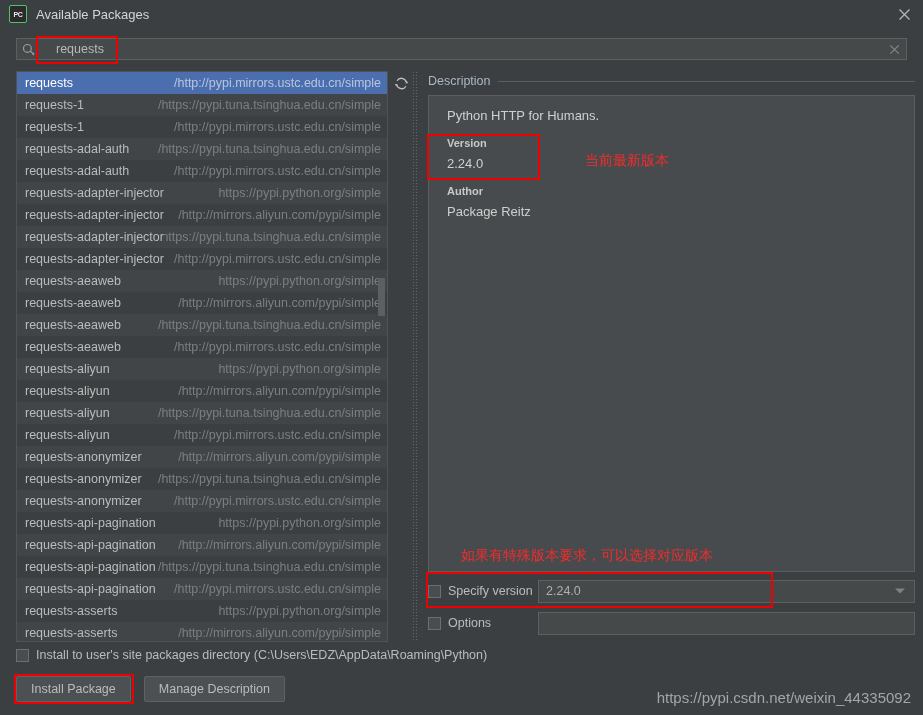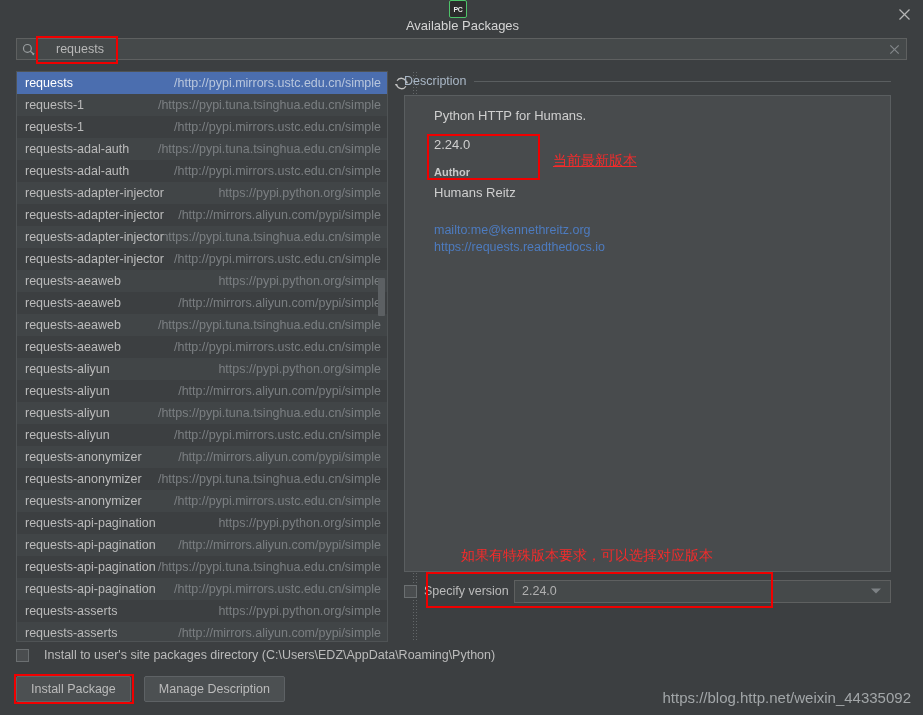--- a/index.html
+++ b/index.html
@@ -18,21 +18,20 @@
     -webkit-font-smoothing: antialiased;
   }
 
   
   .titlebar {
     height: 28px;
     display: flex;
     align-items: center;
     padding: 0 16px 0 9px;
     position: relative;
-    flex-direction: column;
   }
   .pc-icon {
     width: 16px; height: 16px;
     border: 1.5px solid #4ec36a;
     border-radius: 2px;
     background: #2b2b2b;
     display: flex; align-items: center; justify-content: center;
     font-size: 7px; font-weight: bold; color: #e8e8e8;
     letter-spacing: -0.4px;
     line-height: 1;
@@ -158,40 +157,40 @@
     background-image:
       radial-gradient(circle, #6a6e70 0.9px, transparent 1px);
     background-size: 3px 3px;
     opacity: 0.85;
     cursor: col-resize;
   }
 
   
   .rightpanel {
     position: absolute;
-    left: 404px; top: 71px;
+    left: 428px; top: 71px;
     width: 487px; height: 571px;
   }
   .desc-header {
     display: flex;
     align-items: center;
     height: 20px;
     gap: 7px;
   }
   .desc-title { color: #a9b7c6; font-size: 12.5px; white-space: nowrap;}
   .desc-line  { flex: 1; height: 1px; background: #5a5e60; }
 
   .desc-body {
     position: absolute;
     left: 0; top: 24px;
     width: 487px; height: 477px;
     background: #484b4d;
     border: 1px solid #5a5e60;
     box-sizing: border-box;
-    padding: 12px 29px;
+    padding: 12px 18px;
     overflow: hidden;
   }
   .desc-summary { color: #cfcfcf; font-size: 13px; margin-bottom: 14px; }
   .desc-label {
     color: #c8c8c8;
     font-size: 11px;
     font-weight: bold;
     margin-bottom: 7px;
   }
   .desc-value { color: #cfcfcf; font-size: 13px; margin-bottom: 14px; }
@@ -260,21 +259,20 @@
     border: 1px solid #5e6060;
     box-sizing: border-box;
   }
 
   
   .install-dir-row {
     position: absolute;
     left: 16px; top: 648px;
     display: flex;
     align-items: center;
-    gap: 8px;
   }
   .btn-row {
     position: absolute;
     left: 16px; top: 676px;
     display: flex;
     gap: 13px;
   }
   .btn {
     height: 26px;
     min-width: 100px;
@@ -307,21 +305,21 @@
     position: absolute;
     color: #f52b2b;
     font-size: 14px;
     white-space: nowrap;
     pointer-events: none;
   }
   .redbox.search   { left: 36px;  top: 36px;  width: 82px;  height: 28px; }
   .redbox.version  { left: 427px; top: 134px; width: 113px; height: 46px; }
   .redbox.specify  { left: 426px; top: 572px; width: 347px; height: 36px; }
   .redbox.install  { left: 14px;  top: 674px; width: 120px; height: 30px; }
-  .redtext.t1 { left: 553px; top: 152px; text-decoration: underline; }
+  .redtext.t1 { left: 585px; top: 152px; }
   .redtext.t2 { left: 461px; top: 547px; text-align: right; }
 </style>
 </head>
 <body>
 
 <div class="titlebar">
   <div class="pc-icon">
     <span>PC</span>
   </div>
   <div class="title-text">Available Packages</div>
@@ -475,51 +473,53 @@
 
 <div class="rightpanel">
 
   <div class="desc-header">
     <span class="desc-title">Description</span>
     <span class="desc-line"></span>
   </div>
 
   <div class="desc-body">
     <div class="desc-summary">Python HTTP for Humans.</div>
+    <div class="desc-label">Version</div>
     <div class="desc-value">2.24.0</div>
     <div class="desc-label">Author</div>
-    <div class="desc-value">Humans Reitz</div>
-    <div class="desc-links">
-      <a href="#">mailto:me@kennethreitz.org</a>
-      <a href="#">https://requests.readthedocs.io</a>
-    </div>
+    <div class="desc-value">Package Reitz</div>
   </div>
 
   <div class="optrow version">
     <span class="cbx"></span>
     <span class="cbx-label">Specify version</span>
     <div class="combo">
       <span class="combo-value">2.24.0</span>
       <span class="combo-arrow"></span>
     </div>
   </div>
 
+  <div class="optrow options">
+    <span class="cbx"></span>
+    <span class="cbx-label">Options</span>
+    <div class="plainfield"></div>
+  </div>
 
 </div>
 
 <div class="install-dir-row">
   <span class="cbx"></span>
   <span class="cbx-label">Install to user's site packages directory (C:\Users\EDZ\AppData\Roaming\Python)</span>
 </div>
 
 <div class="btn-row">
   <button class="btn">Install Package</button>
   <button class="btn">Manage Description</button>
 </div>
 
-<div class="watermark">https://blog.http.net/weixin_44335092</div>
+<div class="watermark">https://pypi.csdn.net/weixin_44335092</div>
 
 <div class="redbox search"></div>
 <div class="redbox version"></div>
 <div class="redbox specify"></div>
 <div class="redbox install"></div>
 <div class="redtext t1">当前最新版本</div>
 <div class="redtext t2">如果有特殊版本要求，可以选择对应版本</div>
 
 </body></html>

